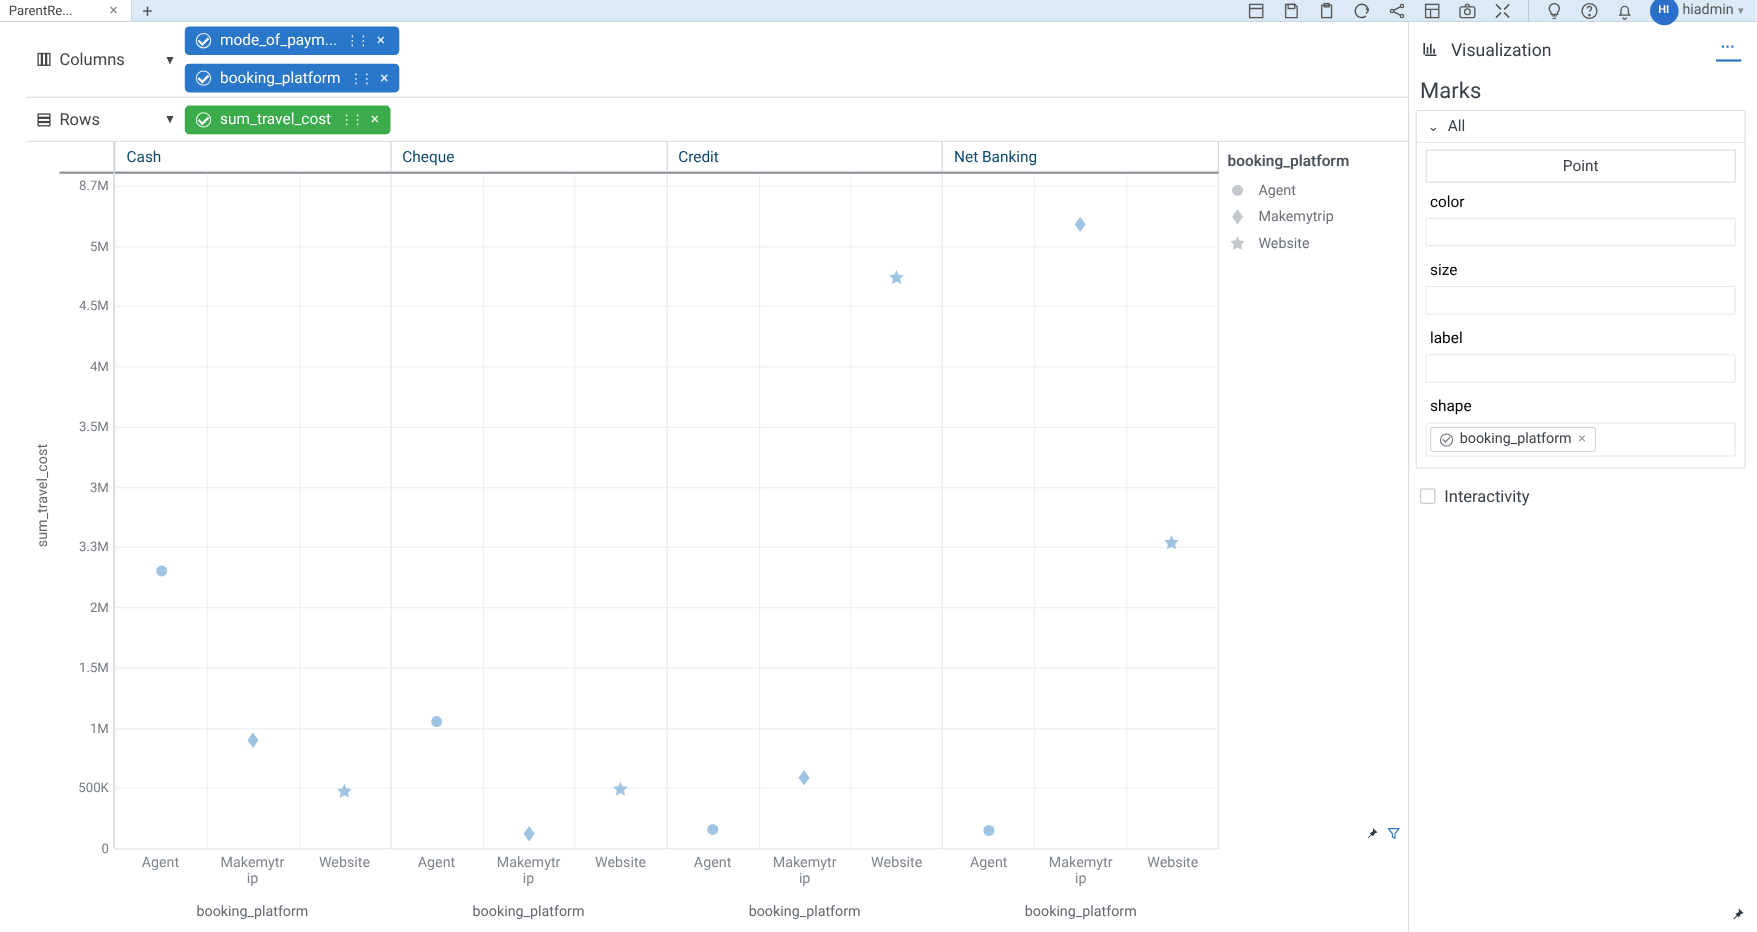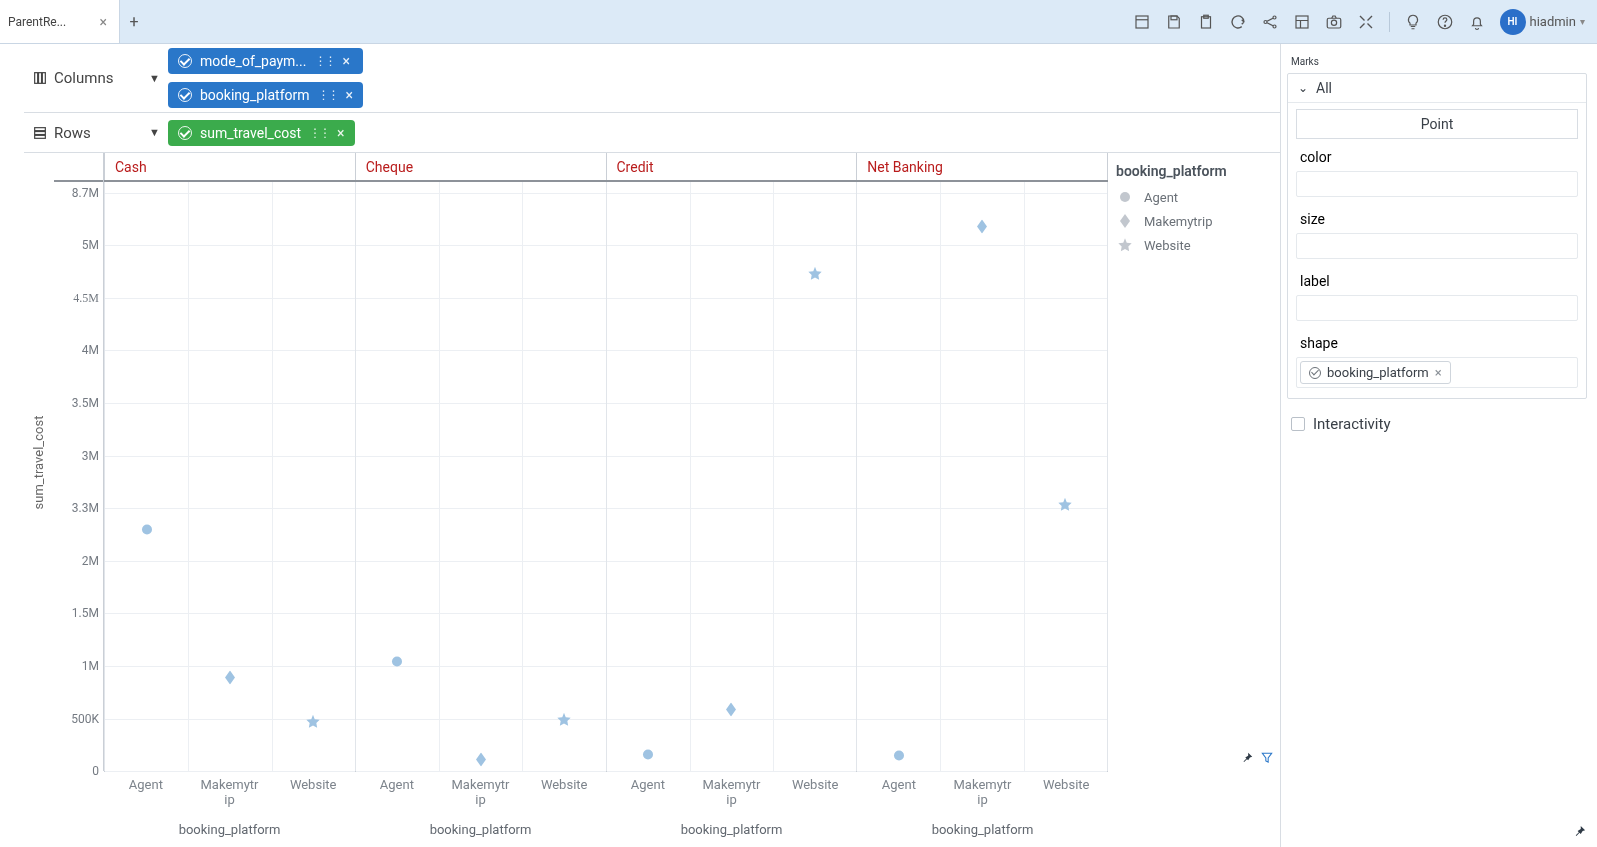--- a/index.html
+++ b/index.html
@@ -1,17 +1,17 @@
 <!DOCTYPE html>
 <html><head>
 <meta charset="utf-8">
 <style>
 *{box-sizing:border-box;margin:0;padding:0;font-family:-apple-system,BlinkMacSystemFont,"Segoe UI",Roboto,Arial,sans-serif;}
 body{width:1597px;height:847px;background:#fff;color:#333;font-size:13px;display:flex;flex-direction:column;}
-.topbar{height:44px;background:#dceaf7;display:flex;align-items:center;border-bottom:1px solid #c9d6e4;}
+.topbar{height:20px;background:#dceaf7;display:flex;align-items:center;border-bottom:1px solid #c9d6e4;}
 .tabs{display:flex;align-items:stretch;height:100%;}
 .tab{display:flex;align-items:center;padding:0 8px;background:#fff;border-right:1px solid #c9d6e4;min-width:120px;position:relative;font-size:12px;color:#444;}
 .tab .tx{flex:1;overflow:hidden;white-space:nowrap;text-overflow:ellipsis;}
 .tab .close{color:#888;font-size:14px;padding:0 4px;cursor:pointer;}
 .addtab{width:28px;display:flex;align-items:center;justify-content:center;color:#555;font-size:16px;cursor:pointer;}
 .top-icons{margin-left:auto;display:flex;align-items:center;gap:14px;padding-right:12px;color:#555;}
 .top-sep{width:1px;height:20px;background:#b8c9da;}
 .avatar{width:26px;height:26px;border-radius:50%;background:#2a6fc9;color:#fff;display:flex;align-items:center;justify-content:center;font-size:10px;font-weight:600;}
 .user{display:flex;align-items:center;gap:4px;color:#555;font-size:13px;}
 .chev{font-size:10px;color:#888;}
@@ -30,21 +30,21 @@
 .pill .drag{letter-spacing:-2px;color:rgba(255,255,255,.85);font-size:12px;}
 .pill .x{color:rgba(255,255,255,.9);font-size:14px;}
 
 .chart-area{flex:1;display:flex;position:relative;min-height:0;}
 .ylab{width:30px;display:flex;align-items:center;justify-content:center;}
 .ylab span{transform:rotate(-90deg);white-space:nowrap;font-size:13px;color:#666;}
 .yaxis{width:50px;position:relative;border-right:1px solid #cacfd6;}
 .grid-top-spacer{height:29px;border-bottom:2px solid #8d9299;}
 .plot{flex:1;display:flex;flex-direction:column;min-width:0;}
 .facet-head{height:29px;display:flex;border-bottom:2px solid #8d9299;}
-.facet-head .cell{flex:1;border-right:1px solid #cacfd6;display:flex;align-items:center;padding-left:10px;color:#b91c1c;font-size:14px;}
+.facet-head .cell{flex:1;border-right:1px solid #cacfd6;display:flex;align-items:center;padding-left:10px;color:#0c4a6e;font-size:14px;}
 .facet-head .cell:first-child{border-left:1px solid #cacfd6;}
 .facet-body{flex:1;display:flex;position:relative;}
 .facet-col{flex:1;border-right:1px solid #e1e5ea;position:relative;}
 .facet-col:first-child{border-left:1px solid #e1e5ea;}
 .gridlines{position:absolute;inset:0;pointer-events:none;}
 .gridline{position:absolute;left:0;right:0;border-top:1px solid #eceff3;}
 .ytick{position:absolute;right:4px;transform:translateY(-50%);font-size:12px;color:#747a82;}
 .data-point{position:absolute;transform:translate(-50%,-50%);}
 .xaxis{display:flex;border-top:1px solid #cacfd6;}
 .xcol{flex:1;display:flex;flex-direction:column;align-items:center;padding:6px 0 10px;}
@@ -56,21 +56,21 @@
 .legend{width:172px;padding:10px 8px 8px 8px;position:relative;}
 .legend-title{font-size:14px;color:#4b535c;font-weight:600;margin-bottom:6px;}
 .legend-item{display:flex;align-items:center;gap:10px;font-size:13px;color:#6b7178;padding:3px 0;}
 .legend-mark{width:18px;height:18px;display:flex;align-items:center;justify-content:center;color:#b8b8b8;}
 .pin-row{position:absolute;bottom:6px;right:6px;display:flex;gap:6px;color:#2f3a46;}
 
 .rightpanel{width:316px;display:flex;flex-direction:column;padding:8px 10px 10px 6px;position:relative;}
 .rp-head{display:flex;align-items:center;gap:10px;padding:6px 4px 10px;}
 .rp-head .title{font-size:16px;color:#3a4048;}
 .rp-head .dots{margin-left:auto;color:#2a77c9;font-weight:700;letter-spacing:2px;border-bottom:2px solid #2a77c9;padding:0 4px 4px;}
-.marks-title{font-size:10px;color:#3a4048;padding:4px 4px 6px;}
+.marks-title{font-size:20px;color:#3a4048;padding:4px 4px 6px;}
 .acc{border:1px solid #d8dde3;border-radius:2px;margin-bottom:8px;}
 .acc-head{display:flex;align-items:center;gap:8px;padding:6px 10px;border-bottom:1px solid #e5e9ed;font-size:14px;color:#3a4048;}
 .mark-type{border:1px solid #d8dde3;text-align:center;padding:6px;margin:6px 8px;font-size:14px;color:#3a4048;cursor:pointer;}
 .prop{margin:4px 8px 10px;}
 .prop-label{font-size:14px;color:#000000;padding:4px 0 4px 4px;}
 .well{border:1px solid #e5e9ed;min-height:26px;border-radius:2px;margin-top:2px;padding:3px;}
 .chip{display:inline-flex;align-items:center;gap:6px;border:1px solid #cfd5dc;border-radius:3px;padding:3px 8px;font-size:13px;color:#3a4048;background:#fff;}
 .chip .check{width:12px;height:12px;border:1.4px solid #6b7178;border-radius:50%;position:relative;}
 .chip .check:after{content:"";position:absolute;left:2.5px;top:0.5px;width:3px;height:6px;border:solid #6b7178;border-width:0 1.6px 1.6px 0;transform:rotate(45deg);}
 .chip .x{color:#8a9097;font-size:13px;}
@@ -205,21 +205,21 @@
         <div id="yticks" style="position:relative;height:calc(100% - 29px);">
             <div class="ytick" style="top: 100%;">0</div>
             <div class="ytick" style="top: 91.0714%;">500K</div>
             <div class="ytick" style="top: 82.1429%;">1M</div>
             <div class="ytick" style="top: 73.2143%;">1.5M</div>
             <div class="ytick" style="top: 64.2857%;">2M</div>
             <div class="ytick" style="top: 55.3571%;">3.3M</div>
             <div class="ytick" style="top: 46.4286%;">3M</div>
             <div class="ytick" style="top: 37.5%;">3.5M</div>
             <div class="ytick" style="top: 28.5714%;">4M</div>
-            <div class="ytick" style="top: 19.6429%; font-family: Liberation Serif, serif;">4.5M</div>
+            <div class="ytick" style="top: 19.6429%;">4.5M</div>
             <div class="ytick" style="top: 10.7143%;">5M</div>
             <div class="ytick" style="top: 1.78571%;">8.7M</div>
           </div>
       </div>
       <div class="plot">
         <div class="facet-head" id="facet-head">
             <div class="cell">Cash</div>
             <div class="cell">Cheque</div>
             <div class="cell">Credit</div>
             <div class="cell">Net Banking</div>
@@ -404,20 +404,27 @@
             <div class="xcat">Agent</div>
             <div class="xcat">Makemytr<br>ip</div>
             <div class="xcat">Website</div>
           </div>
           <div class="xlab">booking_platform</div>
         </div>
       </div>
   </div>
 
   <div class="rightpanel">
+    <div class="rp-head">
+      <svg class="ico" viewBox="0 0 24 24" fill="#3a4048">
+          <path d="M4 20V4h2v16zm0 0h16v-2H4zM8 17V9h2v8zm4 0V5h2v12zm4 0v-6h2v6z"></path>
+        </svg>
+      <span class="title">Visualization</span>
+      <span class="dots">⋯</span>
+    </div>
     <div class="marks-title">Marks</div>
     <div class="acc">
       <div class="acc-head">
         <span style="font-size:12px;">⌄</span>
         <span>All</span>
       </div>
       <div class="mark-type">Point</div>
       <div class="prop">
           <div class="prop-label">color</div>
           <div class="well"></div>

